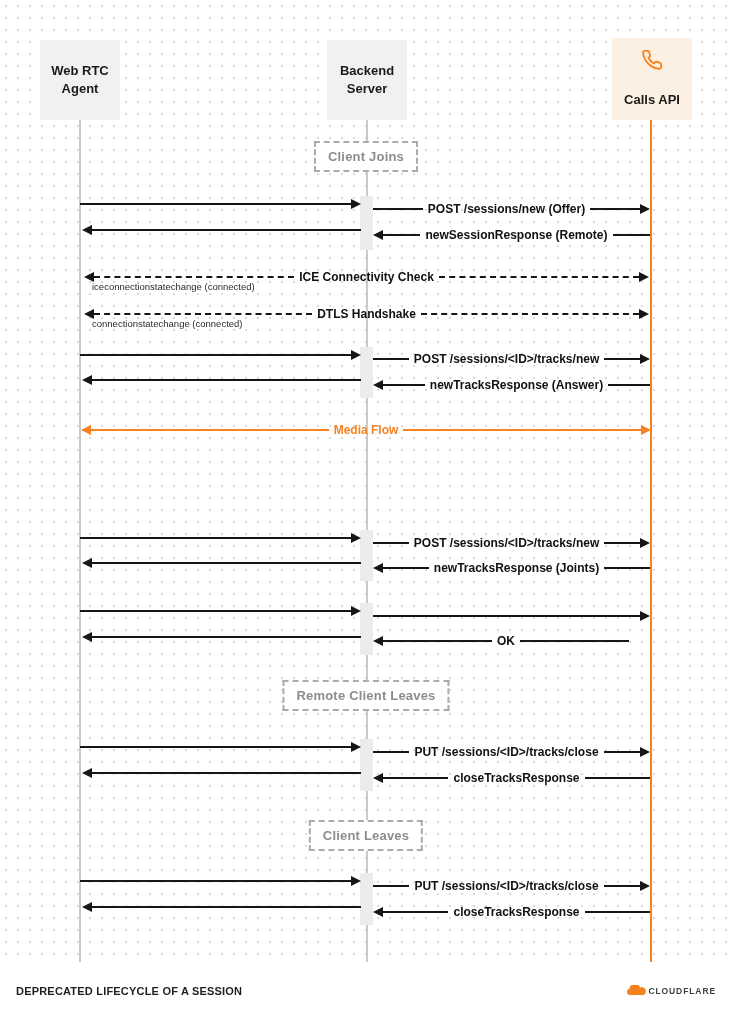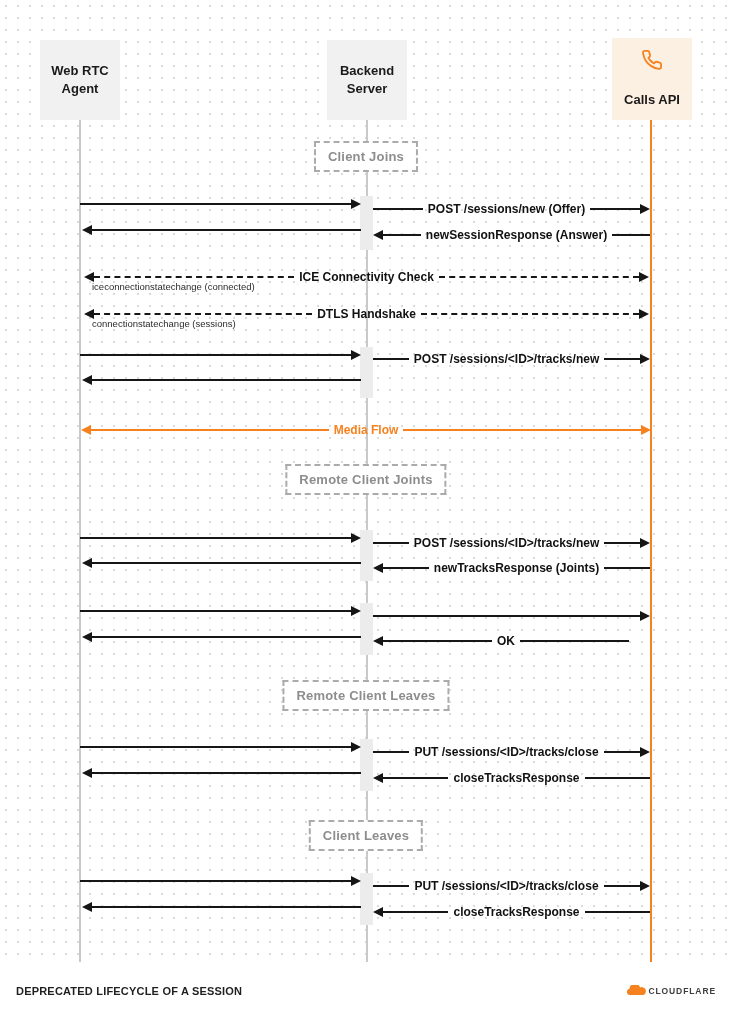--- a/index.html
+++ b/index.html
@@ -88,67 +88,72 @@
     <div class="ah-r"></div>
   </div>
 
   <div class="seg" style="left:82px;top:222px;width:279px">
     <div class="ah-l"></div>
     <div class="ln"></div>
   </div>
   <div class="seg" style="left:373px;top:227px;width:277px">
     <div class="ah-l"></div>
     <div class="ln"></div>
-    <div class="lbl">newSessionResponse (Answer)</div>
+    <div class="lbl">newSessionResponse (Remote)</div>
     <div class="ln"></div>
   </div>
 
   <div class="seg" style="left:84px;top:269px;width:565px">
     <div class="ah-l"></div>
     <div class="ln dash"></div>
     <div class="lbl">ICE Connectivity Check</div>
     <div class="ln dash"></div>
     <div class="ah-r"></div>
   </div>
   <div class="note" style="left:92px;top:281px">iceconnectionstatechange (connected)</div>
 
   <div class="seg" style="left:84px;top:306px;width:565px">
     <div class="ah-l"></div>
     <div class="ln dash"></div>
     <div class="lbl">DTLS Handshake</div>
     <div class="ln dash"></div>
     <div class="ah-r"></div>
   </div>
-  <div class="note" style="left:92px;top:318px">connectionstatechange (sessions)</div>
+  <div class="note" style="left:92px;top:318px">connectionstatechange (connected)</div>
 
   <div class="seg" style="left:80px;top:347px;width:281px">
     <div class="ln"></div>
     <div class="ah-r"></div>
   </div>
   <div class="seg" style="left:373px;top:351px;width:277px">
     <div class="ln"></div>
     <div class="lbl">POST /sessions/&lt;ID&gt;/tracks/new</div>
     <div class="ln"></div>
     <div class="ah-r"></div>
   </div>
 
   <div class="seg" style="left:82px;top:372px;width:279px">
     <div class="ah-l"></div>
     <div class="ln"></div>
   </div>
+  <div class="seg" style="left:373px;top:377px;width:277px">
+    <div class="ah-l"></div>
+    <div class="ln"></div>
+    <div class="lbl">newTracksResponse (Answer)</div>
+    <div class="ln"></div>
+  </div>
 
   <div class="seg orange" style="left:81px;top:422px;width:570px">
     <div class="ah-l"></div>
     <div class="ln"></div>
     <div class="lbl">Media Flow</div>
     <div class="ln"></div>
     <div class="ah-r"></div>
   </div>
 
-  <div class="section" style="left:366px;top:464px">Remote Client Joints</div>
 
   <div class="seg" style="left:80px;top:530px;width:281px">
     <div class="ln"></div>
     <div class="ah-r"></div>
   </div>
   <div class="seg" style="left:373px;top:535px;width:277px">
     <div class="ln"></div>
     <div class="lbl">POST /sessions/&lt;ID&gt;/tracks/new</div>
     <div class="ln"></div>
     <div class="ah-r"></div>

